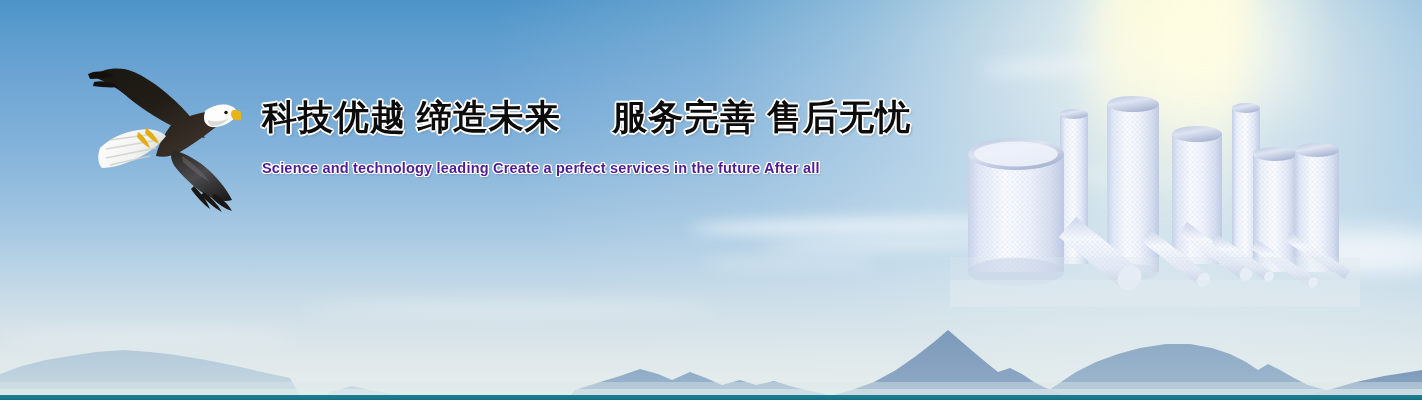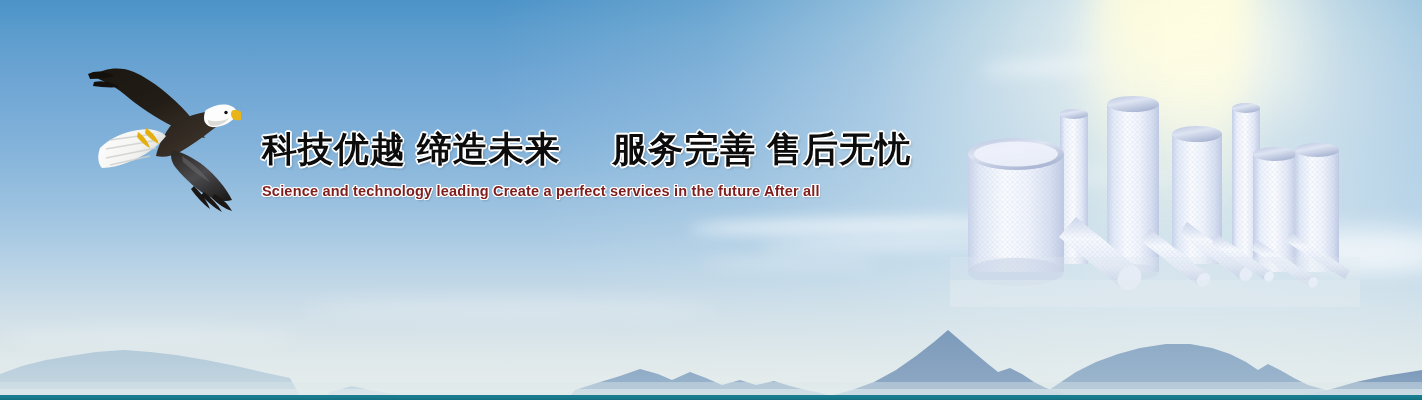--- a/index.html
+++ b/index.html
@@ -111,41 +111,41 @@
 
   
   .eagle{
     position:absolute; left:76px; top:52px;
     width:165px; height:175px;
   }
   .eagle svg{ display:block; width:100%; height:100%; }
 
   
   .text-block{
-    position:absolute; left:262px; top:130px;
+    position:absolute; left:262px; top:98px;
     width:640px;
   }
   .headline{
     font-size:35px;
     line-height:1.06;
     font-weight:700;
     color:#0c0c0c;
     letter-spacing:1px;
     white-space:nowrap;
     text-shadow:
        1.6px 0 0 #fff, -1.6px 0 0 #fff, 0 1.6px 0 #fff, 0 -1.6px 0 #fff,
        1.2px 1.2px 0 #fff, -1.2px 1.2px 0 #fff, 1.2px -1.2px 0 #fff, -1.2px -1.2px 0 #fff,
        2px 2px 3px rgba(0,0,0,.22);
   }
   .headline .gap{ display:inline-block; width:30px; }
   .subline{
-    margin-top:16px;
+    margin-top:25px;
     font-size:14.5px;
     font-weight:700;
-    color:#7f1d1d;
+    color:#4c1d95;
     letter-spacing:.2px;
     white-space:nowrap;
     text-shadow:
        1.2px 0 0 #fff, -1.2px 0 0 #fff, 0 1.2px 0 #fff, 0 -1.2px 0 #fff,
        1px 1px 0 #fff, -1px 1px 0 #fff, 1px -1px 0 #fff, -1px -1px 0 #fff,
        1.5px 1.5px 2px rgba(0,0,0,.18);
   }
 
   
   .products{

